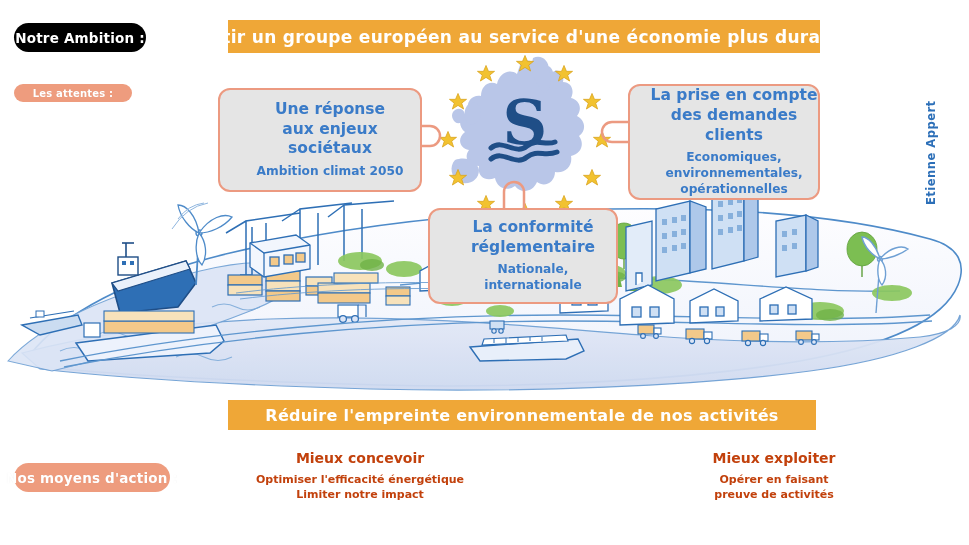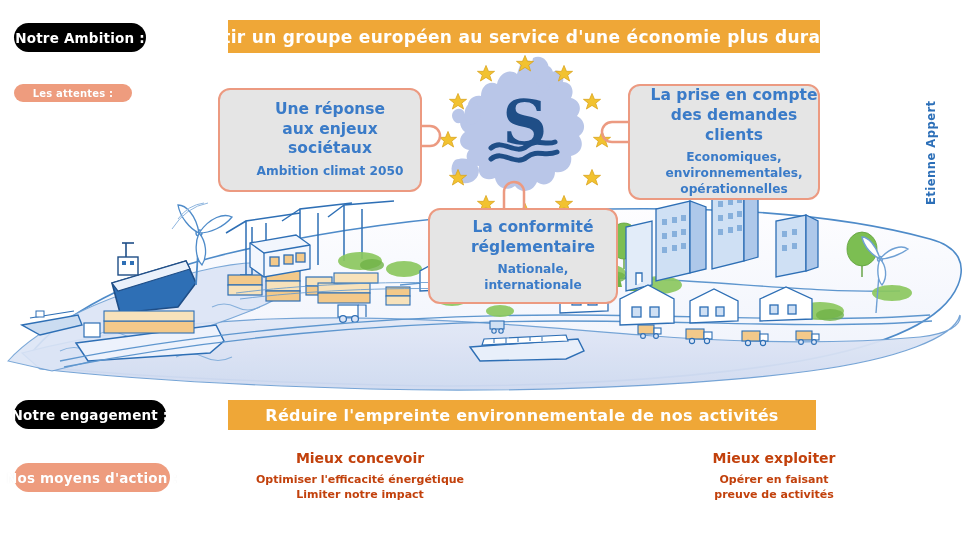--- a/index.html
+++ b/index.html
@@ -459,21 +459,20 @@
       </g>
     </g>
   </svg>
 
   <div class="banner" id="banner-title">Bâtir un groupe européen au service d'une économie plus durable</div>
 
   <div class="banner" id="banner-engage">Réduire l'empreinte environnementale de nos activités</div>
 
   <div class="pill dark" id="pill-ambition">Notre Ambition :</div>
   <div class="pill light" id="pill-attentes">Les attentes :</div>
-  <div class="pill dark" id="pill-engagement">Notre engagement :</div>
   <div class="pill light" id="pill-moyens">Nos moyens d'action :</div>
 
   <div class="pbox" id="box-left">
     <div class="ttl">Une réponse<br>aux enjeux sociétaux</div>
     <div class="sub">Ambition climat 2050</div>
   </div>
 
   <div class="pbox" id="box-right">
     <div class="ttl">La prise en compte<br>des demandes clients</div>
     <div class="sub">Economiques,<br>environnementales,<br>opérationnelles</div>

